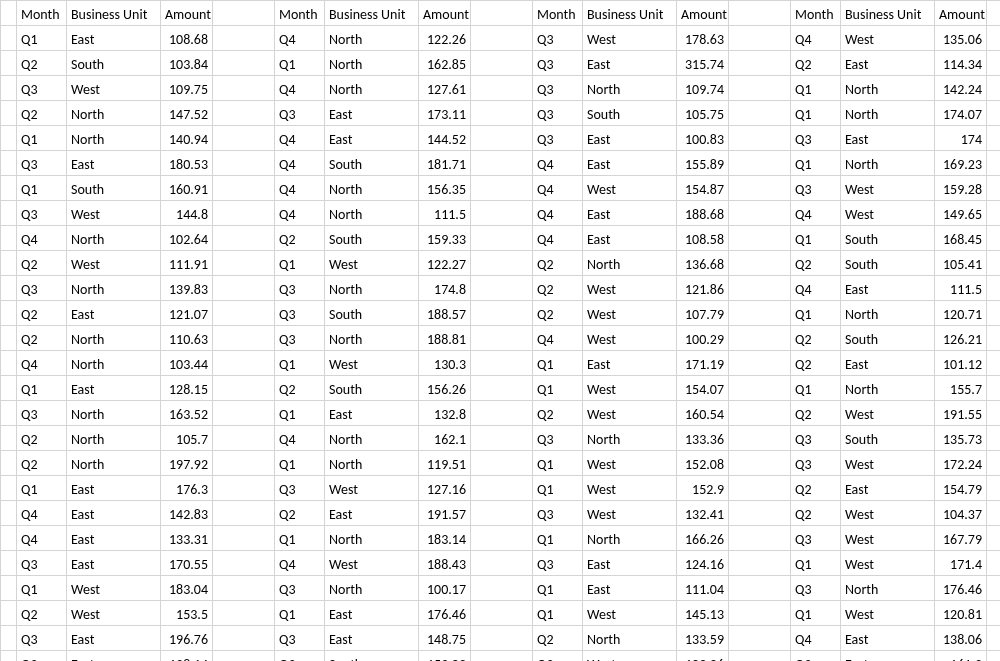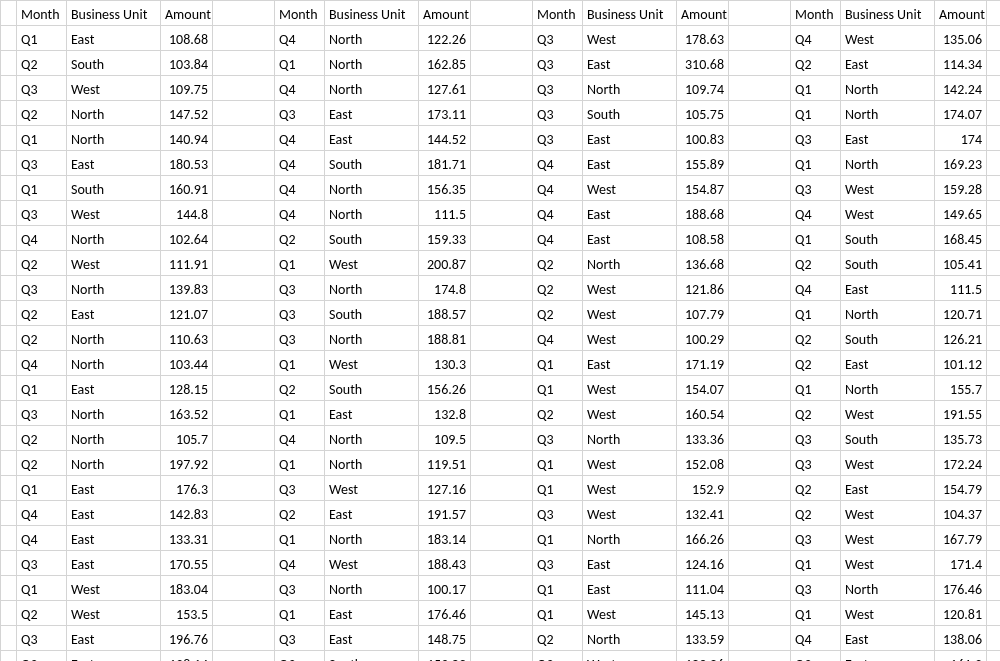--- a/index.html
+++ b/index.html
@@ -100,21 +100,21 @@
         <td>Q2</td>
         <td>South</td>
         <td class="amount">103.84</td>
         <td></td>
         <td>Q1</td>
         <td>North</td>
         <td class="amount">162.85</td>
         <td></td>
         <td>Q3</td>
         <td>East</td>
-        <td class="amount">310.68</td>
+        <td class="amount">315.74</td>
         <td></td>
         <td>Q2</td>
         <td>East</td>
         <td class="amount">114.34</td>
         <td></td>
       </tr>
       <tr>
         <td></td>
         <td>Q3</td>
         <td>West</td>
@@ -248,21 +248,21 @@
         <td></td>
       </tr>
       <tr>
         <td></td>
         <td>Q2</td>
         <td>West</td>
         <td class="amount">111.91</td>
         <td></td>
         <td>Q1</td>
         <td>West</td>
-        <td class="amount">200.87</td>
+        <td class="amount">122.27</td>
         <td></td>
         <td>Q2</td>
         <td>North</td>
         <td class="amount">136.68</td>
         <td></td>
         <td>Q2</td>
         <td>South</td>
         <td class="amount">105.41</td>
         <td></td>
       </tr>
@@ -381,21 +381,21 @@
         <td></td>
       </tr>
       <tr>
         <td></td>
         <td>Q2</td>
         <td>North</td>
         <td class="amount">105.7</td>
         <td></td>
         <td>Q4</td>
         <td>North</td>
-        <td class="amount">109.5</td>
+        <td class="amount">162.1</td>
         <td></td>
         <td>Q3</td>
         <td>North</td>
         <td class="amount">133.36</td>
         <td></td>
         <td>Q3</td>
         <td>South</td>
         <td class="amount">135.73</td>
         <td></td>
       </tr>

